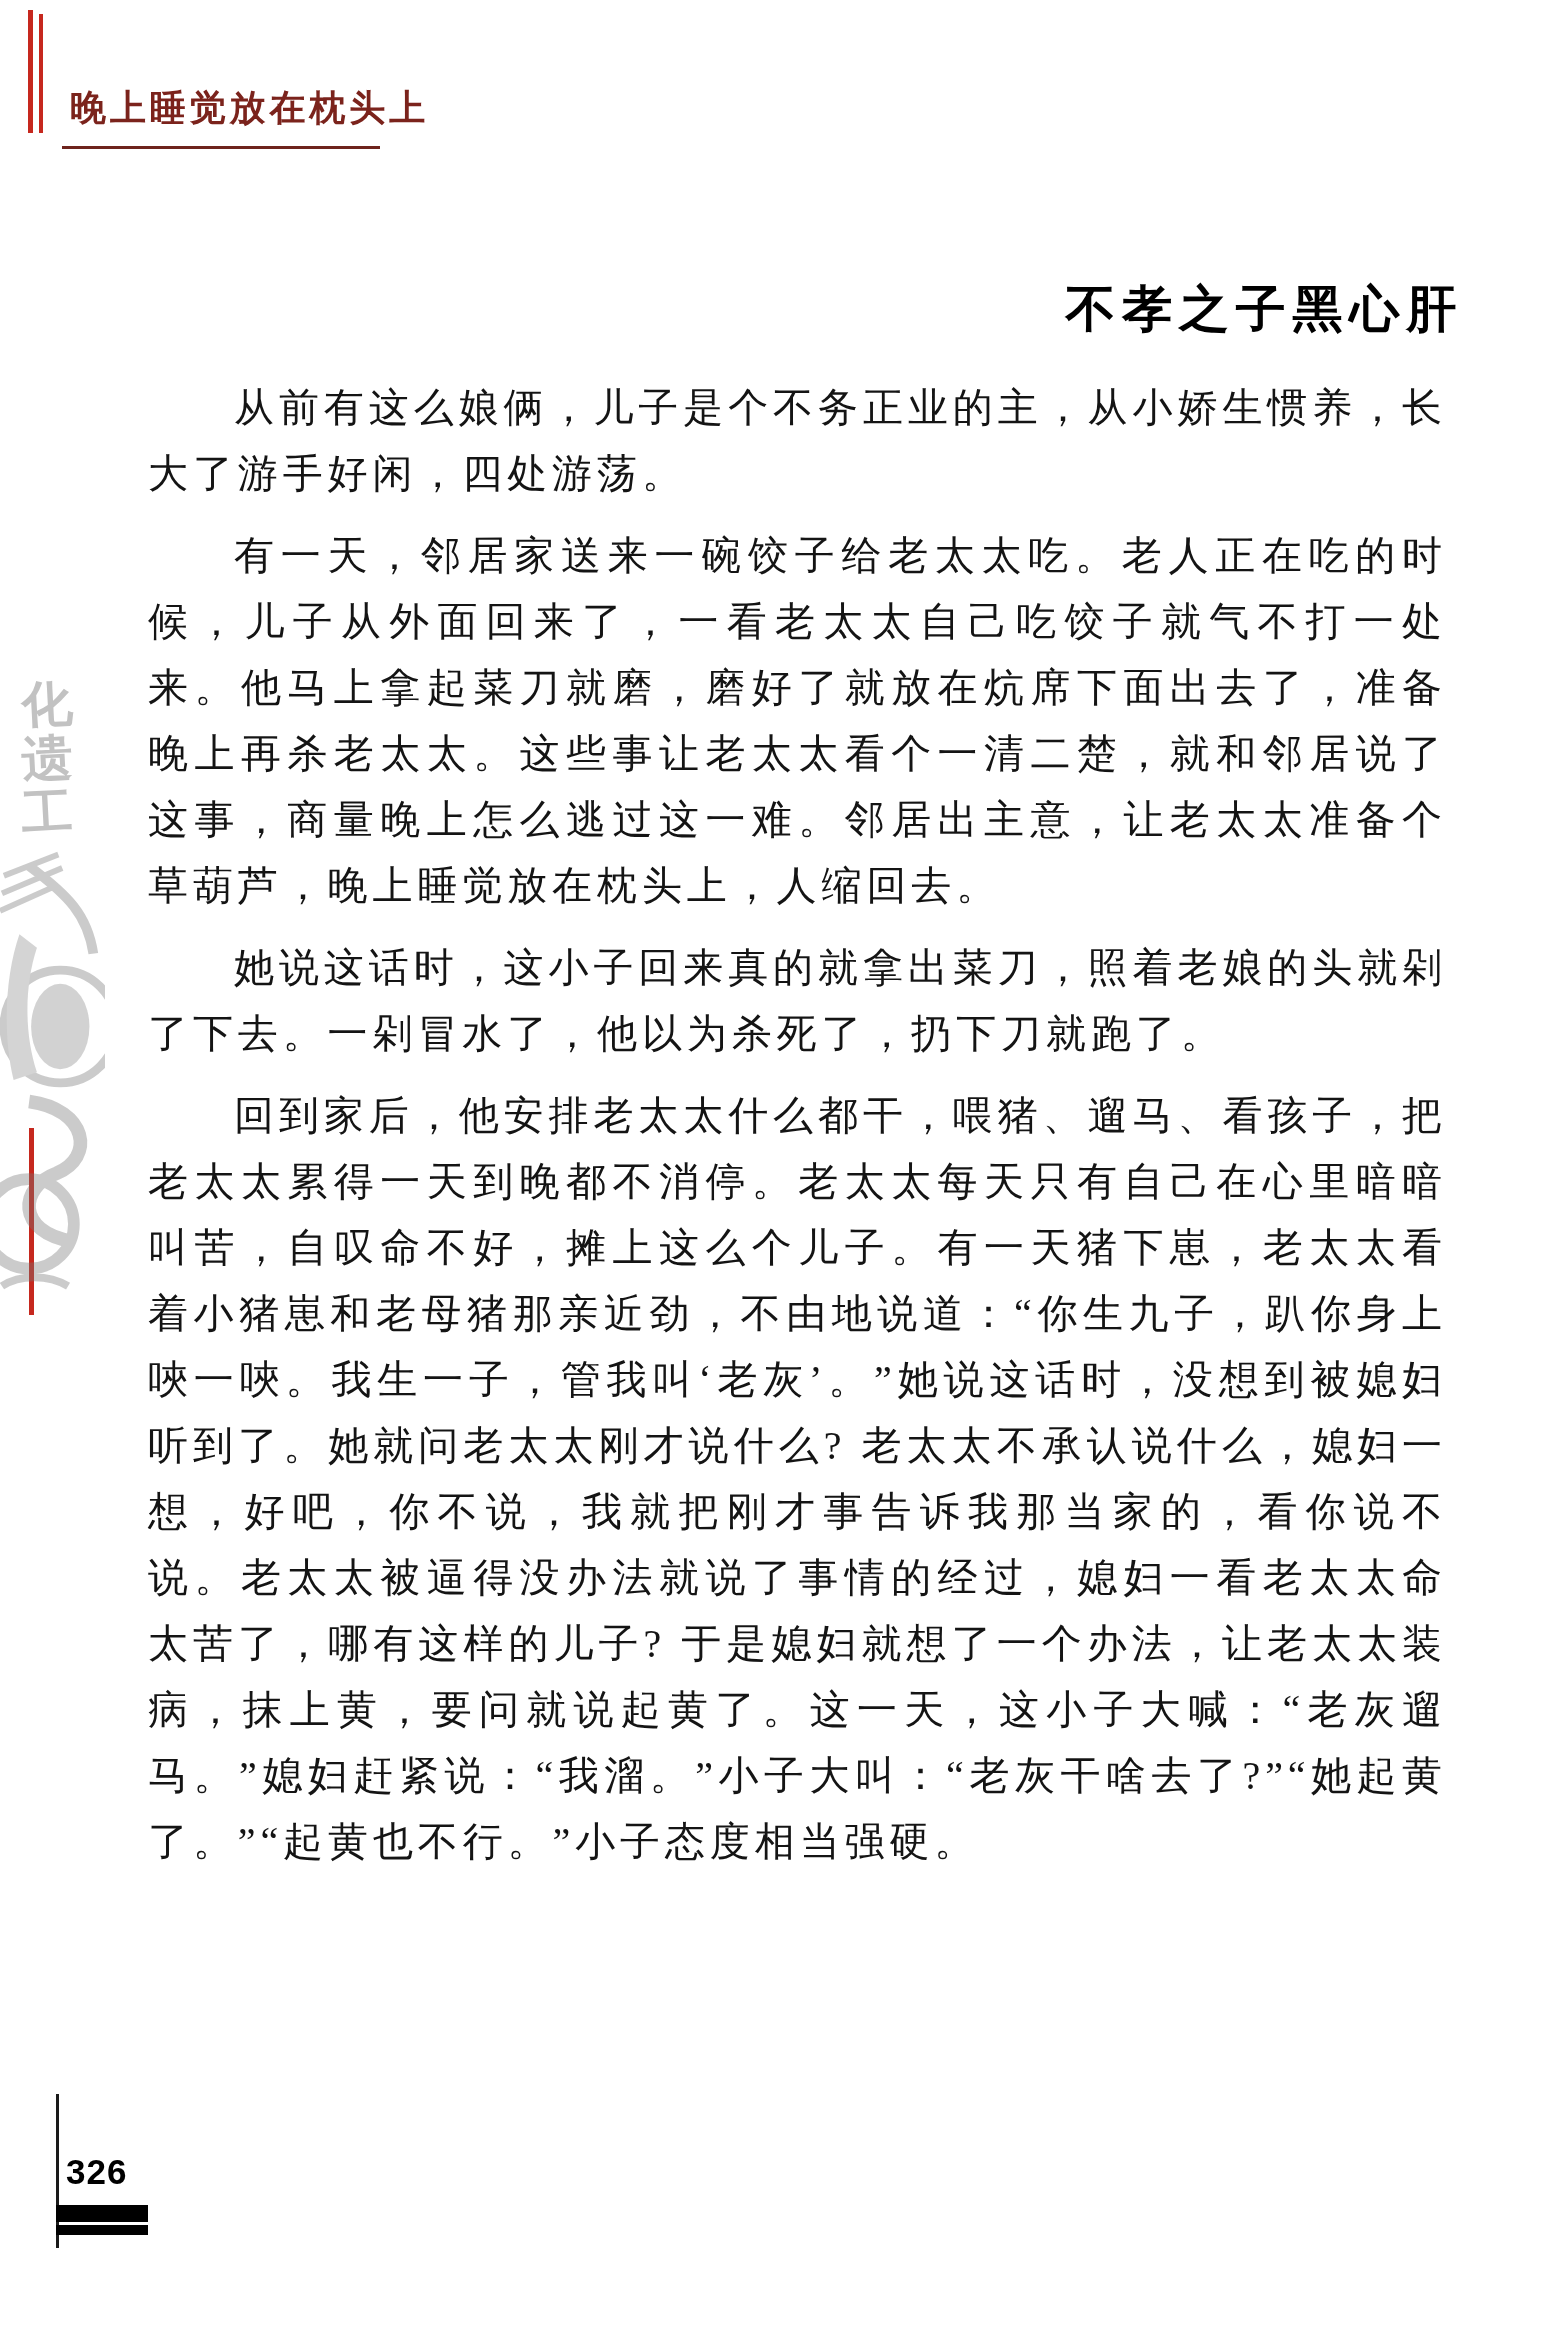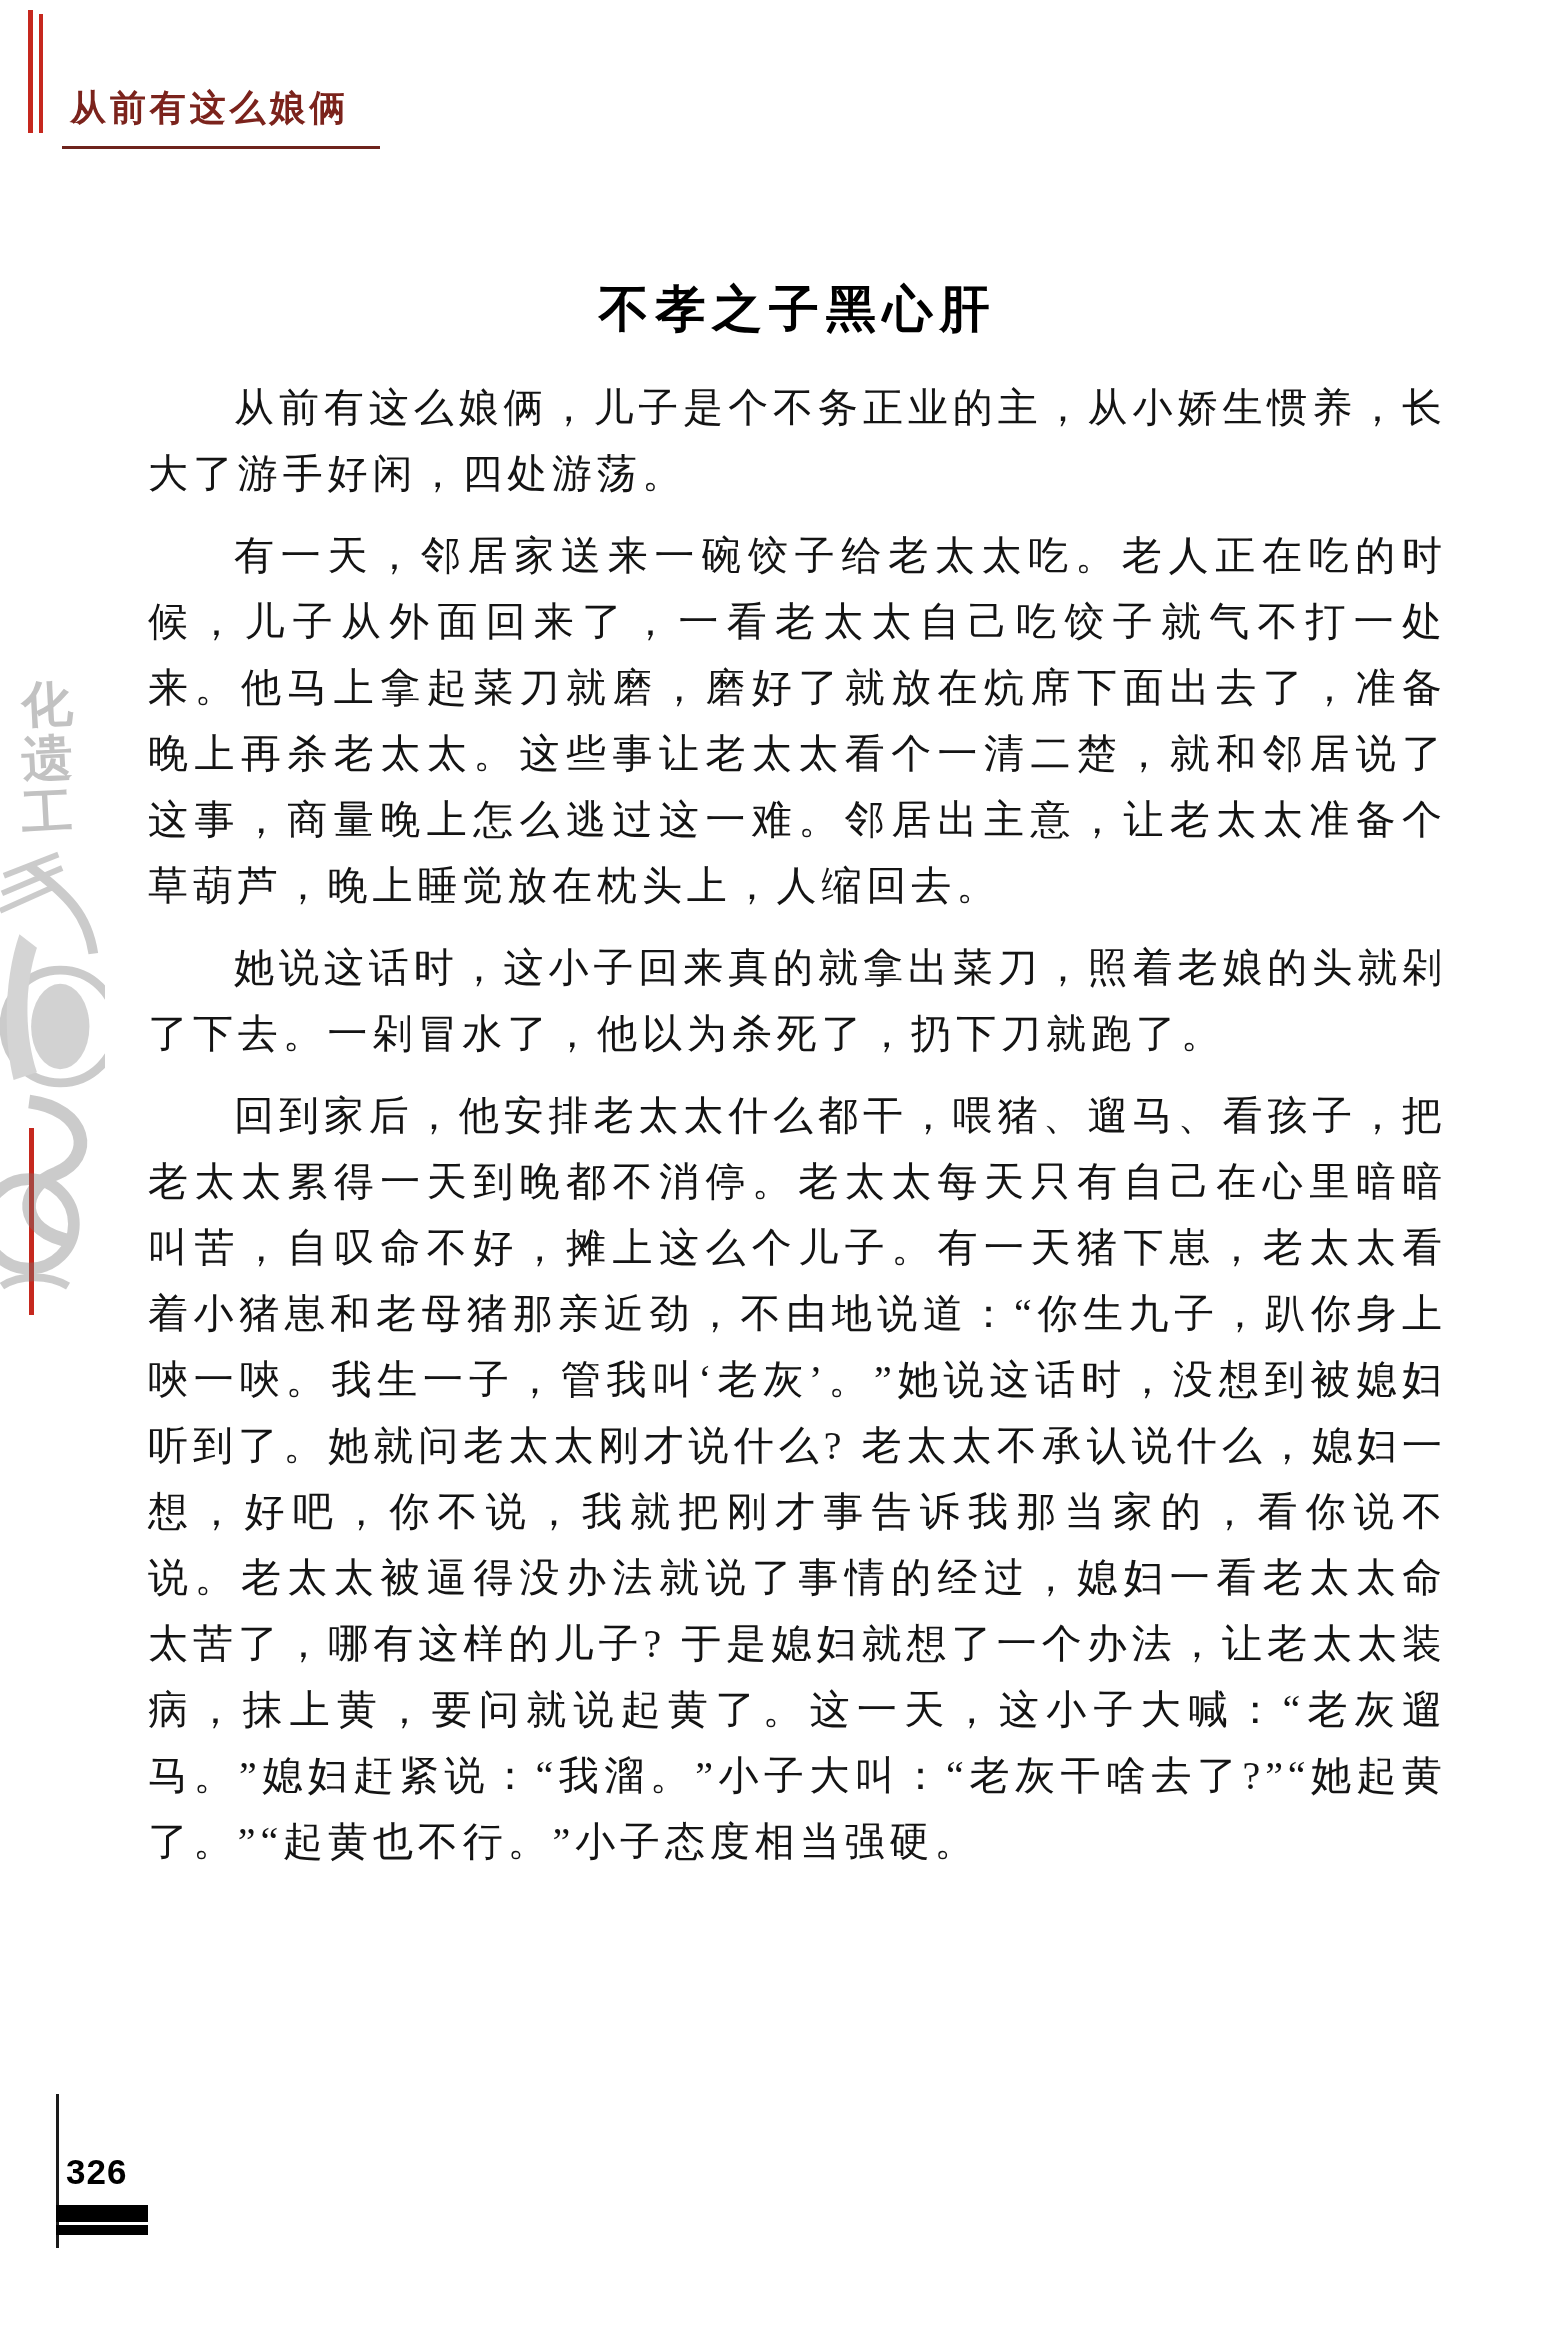--- a/index.html
+++ b/index.html
@@ -40,21 +40,21 @@
   .edge-mark.m1 { left: 28px; top: 9.8px;  width: 4.9px; height: 123px; }
   .edge-mark.m2 { left: 39px; top: 13.7px;  width: 3.9px; height: 119px; }
   .edge-mark.m3 { left: 29px; top: 1128px; width: 4.9px; height: 187px; }
 
   
   .story-title {
     position: absolute;
     left: 132px;
     top: 242px;
     width: 1331px;
-    text-align: center;
+    text-align: right;
     font-family: "Liberation Sans", sans-serif;
     font-weight: bold;
     font-size: 50px;
     letter-spacing: 6.8px;
     color: #000;
   }
 
   
   .story-body {
     position: absolute;
@@ -121,21 +121,21 @@
 </style>
 </head>
 <body>
 
 <div id="page">
 
   <div class="edge-mark m1"></div>
   <div class="edge-mark m2"></div>
   <div class="edge-mark m3"></div>
 
-  <div class="running-header">从前有这么娘俩</div>
+  <div class="running-header">晚上睡觉放在枕头上</div>
   <div class="header-underline"></div>
 
   <h1 class="story-title">不孝之子黑心肝</h1>
 
   <div class="watermark">
     <span class="wm-char">化</span>
     <span class="wm-char">遗</span>
     <span class="wm-char">工</span>
     <svg class="wm-svg" width="105" height="468" viewBox="0 0 108 480" fill="none" xmlns="http://www.w3.org/2000/svg">
       <g stroke="#777" stroke-width="6" opacity="0.9">

